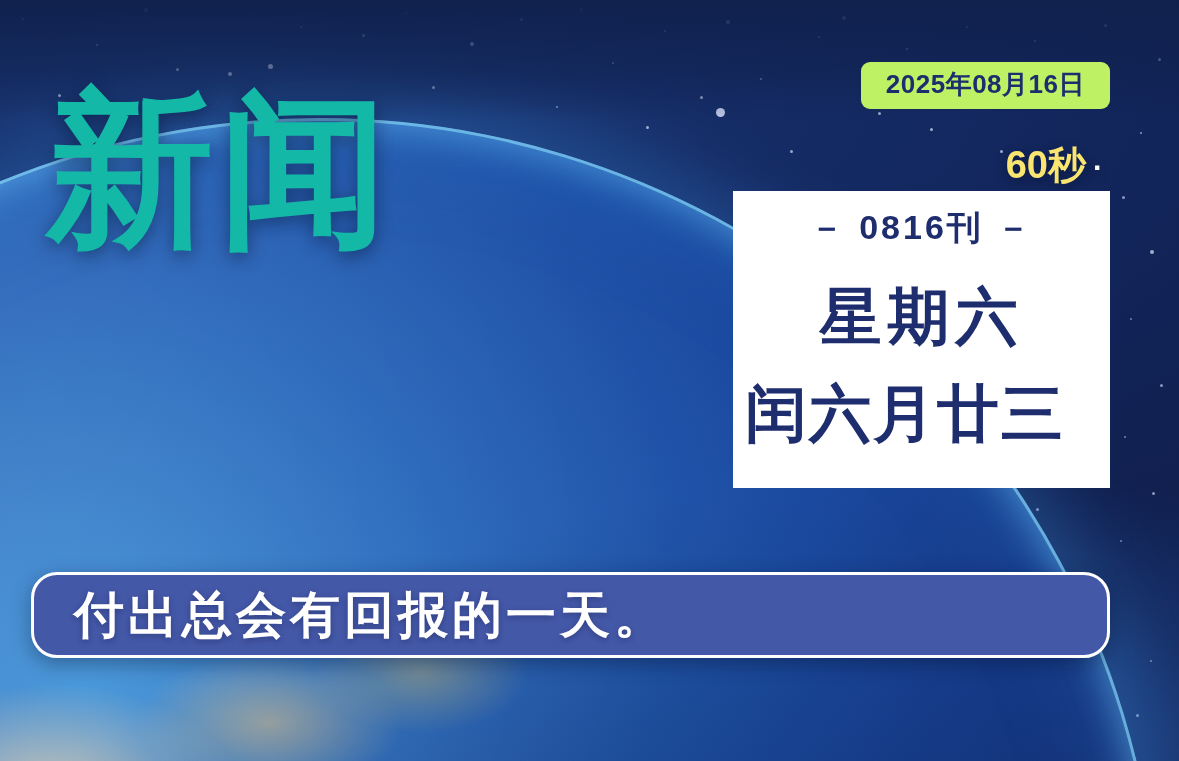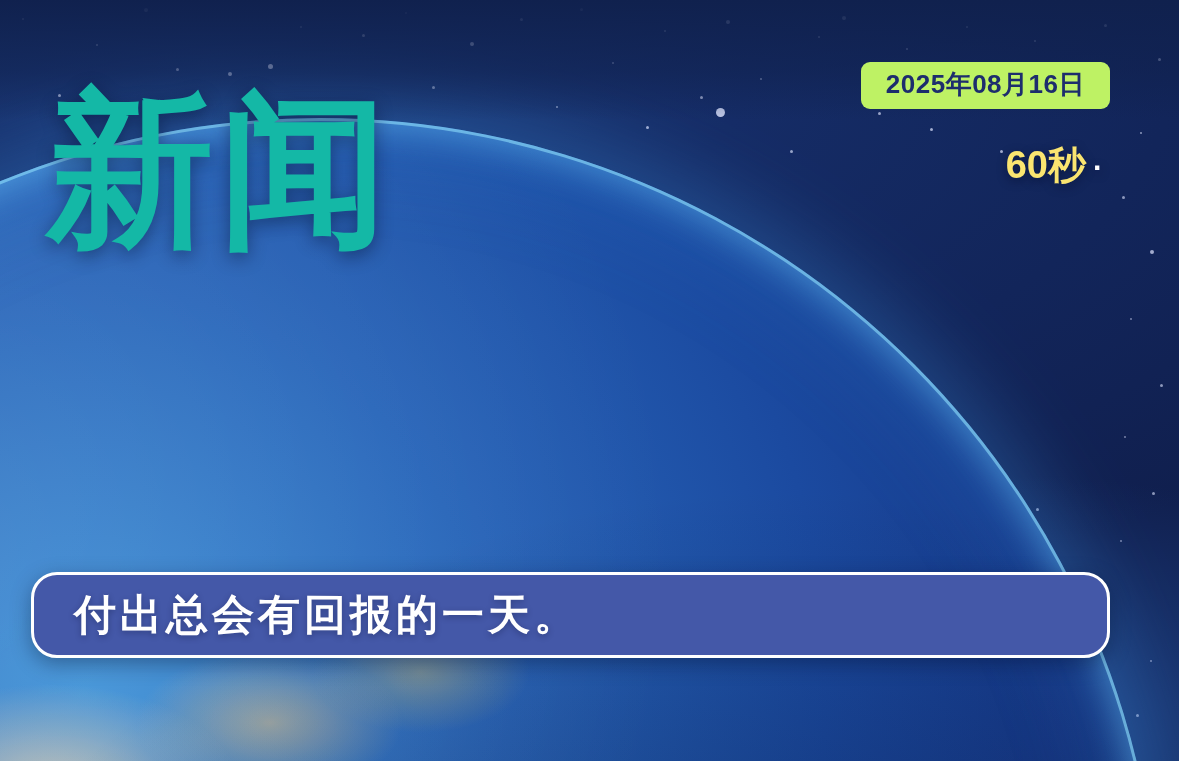--- a/index.html
+++ b/index.html
@@ -154,21 +154,21 @@
     background:#4458a8;
     border:3px solid #ffffff;
     border-radius:26px;
     box-sizing:border-box;
     display:flex;align-items:center;
     box-shadow:0 6px 20px rgba(0,8,35,.35);
   }
   .quote-text{
     margin-left:40px;
     color:#ffffff;
-    font-size:42px;font-weight:700;letter-spacing:4px;
+    font-size:50px;font-weight:700;letter-spacing:4px;
     white-space:nowrap;
     text-shadow:0 2px 6px rgba(0,10,40,.3);
   }
 </style>
 </head>
 <body>
 
 <div class="poster">
 
   <div class="space"></div>
@@ -248,18 +248,25 @@
     <span class="hl-line hl-bot">新闻</span>
   </div>
 
   <div class="date-pill">2025年08月16日</div>
 
   <div class="tagline">
     <span class="tag-60">60秒</span>
     <span class="tag-dot">·</span>
   </div>
 
+  <div class="card">
+    <div class="card-inner">
+      <div class="issue">－ 0816刊 －</div>
+      <div class="weekday">星期六</div>
+    </div>
+  </div>
+  <div class="lunar">闰六月廿三</div>
 
   <div class="quote-bar">
     <span class="quote-text">付出总会有回报的一天。</span>
   </div>
 
 </div>
 
 </body></html>

